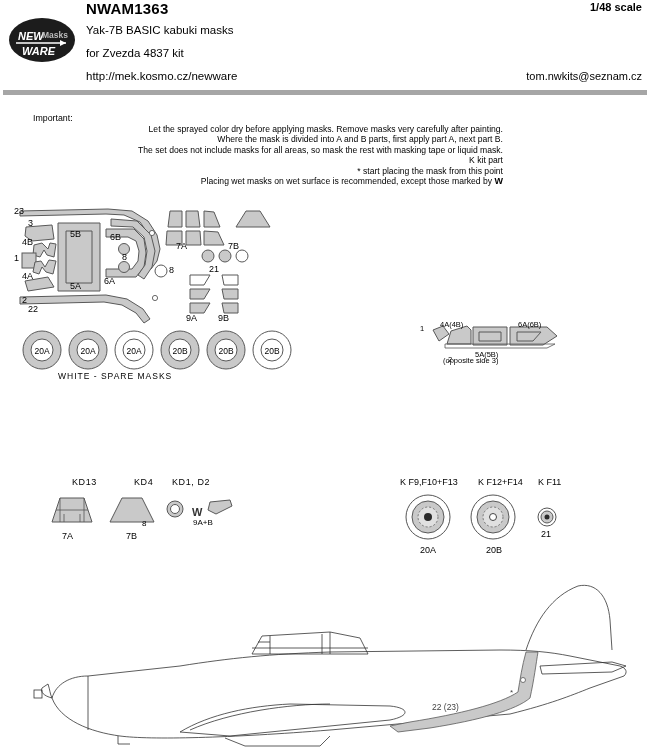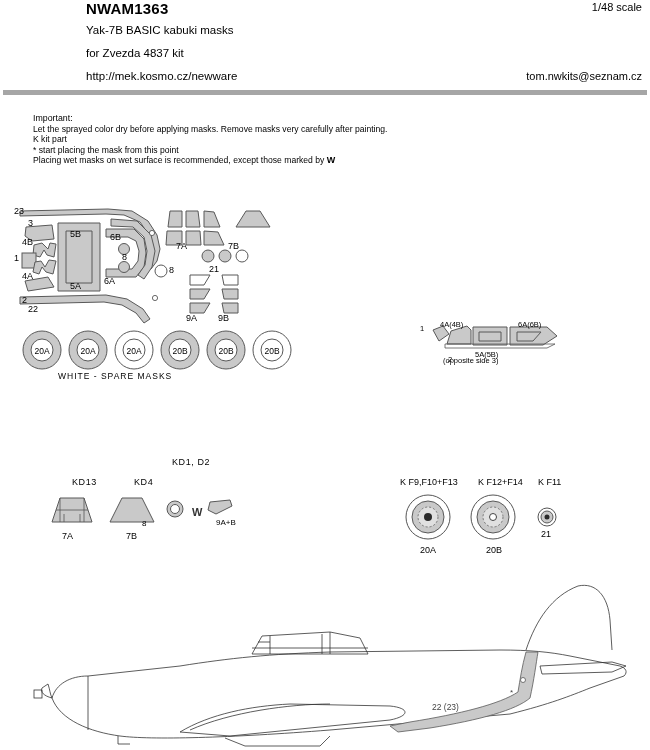--- a/index.html
+++ b/index.html
@@ -3,61 +3,73 @@
 <meta charset="utf-8">
 <style>
   html,body{margin:0;padding:0;background:#fff;}
   body{width:650px;height:750px;position:relative;overflow:hidden;
        font-family:"Liberation Sans", sans-serif;color:#000;}
   .sheet{position:absolute;left:0;top:0;width:650px;height:750px;}
 
   
   .logo{position:absolute;left:8px;top:16px;width:68px;height:48px;}
   .hdr-code{position:absolute;left:86px;top:0px;font-size:15px;font-weight:bold;letter-spacing:.2px;}
-  .hdr-scale{position:absolute;right:8px;top:1px;font-size:11px;font-weight:normal;}
+  .hdr-scale{position:absolute;right:8px;top:1px;font-size:11px;font-weight:bold;}
   .hdr-l1{position:absolute;left:86px;top:24px;font-size:11.5px;}
   .hdr-l2{position:absolute;left:86px;top:47px;font-size:11.5px;}
   .hdr-l3{position:absolute;left:86px;top:70px;font-size:11.5px;}
   .hdr-mail{position:absolute;right:8px;top:70px;font-size:11px;}
   .rule{position:absolute;left:3px;top:90px;width:644px;height:5px;background:#a6a6a6;}
 
   
   .imp{position:absolute;left:33px;top:113px;width:470px;}
-  .imp .t{font-size:8.6px;line-height:10.4px;white-space:nowrap;}
+  .imp .t{font-size:8.6px;line-height:10.4px;white-space:nowrap;text-align:right;}
   .imp .b{font-weight:normal;font-size:8.8px;line-height:11px;}
 
   
   .lbl{position:absolute;font-size:9px;line-height:9px;white-space:nowrap;}
   .lbl.sm{font-size:8px;}
   .lbl.xs{font-size:7.5px;}
   svg{display:block;overflow:visible;}
   .masksvg{position:absolute;}
   .mk{fill:#c9c9c9;stroke:#595959;stroke-width:1;}
   .mkw{fill:#ffffff;stroke:#595959;stroke-width:1;}
   .ln{fill:none;stroke:#555;stroke-width:.8;}
   .plane{fill:none;stroke:#333;stroke-width:.8;}
   .planefill{fill:#c9c9c9;stroke:#595959;stroke-width:.8;}
 </style>
 </head>
 <body>
 
 <div class="sheet">
 
+  <div class="logo">
+    <svg width="68" height="48" viewBox="0 0 68 48">
+      <ellipse cx="34" cy="24" rx="33" ry="22" fill="#1c1c1c"></ellipse>
+      <text x="10" y="24" font-family="Liberation Sans, sans-serif" font-size="11" font-weight="bold" font-style="italic" fill="#fff">NEW</text>
+      <text x="34" y="22" font-family="Liberation Sans, sans-serif" font-size="8.5" font-weight="bold" fill="#bdbdbd">Masks</text>
+      <line x1="8" y1="27" x2="58" y2="27" stroke="#fff" stroke-width="1.4"></line>
+      <polygon points="58,27 52,24 52,30" fill="#fff"></polygon>
+      <text x="14" y="39" font-family="Liberation Sans, sans-serif" font-size="11" font-weight="bold" font-style="italic" fill="#fff">WARE</text>
+    </svg>
+  </div>
 
   <div class="hdr-code">NWAM1363</div>
   <div class="hdr-scale">1/48 scale</div>
   <div class="hdr-l1">Yak-7B BASIC kabuki masks</div>
   <div class="hdr-l2">for Zvezda 4837 kit</div>
   <div class="hdr-l3">http://mek.kosmo.cz/newware</div>
   <div class="hdr-mail">tom.nwkits@seznam.cz</div>
   <div class="rule"></div>
 
   <div class="imp">
     <div class="b">Important:</div>
     <div class="t">Let the sprayed color dry before applying masks. Remove masks very carefully after painting.</div>
+    <div class="t">Where the mask is divided into A and B parts, first apply part A, next part B.</div>
+    <div class="t">The set does not include masks for all areas, so mask the rest with masking tape or liquid mask.</div>
     <div class="t">K kit part</div>
     <div class="t">* start placing the mask from this point</div>
     <div class="t">
       <span>Placing wet masks on wet surface is recommended, except those marked by</span>
       <span style="font-weight:bold;font-size:9px;">W</span>
     </div>
   </div>
 
   <svg class="masksvg" style="left:14px;top:205px;" width="260" height="120" viewBox="0 0 260 120">
 
@@ -183,42 +195,42 @@
   </svg>
   <div class="lbl xs" style="left:420px;top:324px;">1</div>
   <div class="lbl xs" style="left:440px;top:320px;">4A(4B)</div>
   <div class="lbl xs" style="left:475px;top:320px;margin-top:30px;">5A(5B)</div>
   <div class="lbl xs" style="left:518px;top:320px;">6A(6B)</div>
   <div class="lbl xs" style="left:448px;top:355px;">2</div>
   <div class="lbl xs" style="left:443px;top:356px;">(opposite side 3)</div>
 
   <div class="lbl" style="left:56px;top:478px;letter-spacing:.6px;padding-left:16px;">KD13</div>
   <div class="lbl" style="left:134px;top:478px;letter-spacing:.6px;">KD4</div>
-  <div class="lbl" style="left:172px;top:458px;letter-spacing:.6px;text-align:right;">KD1, D2</div>
+  <div class="lbl" style="left:172px;top:478px;letter-spacing:.6px;text-align:right;">KD1, D2</div>
 
   <svg class="masksvg" style="left:34px;top:492px;" width="200" height="46" viewBox="0 0 200 46">
 
     <path class="mk" d="M18,30 L26,6 L50,6 L58,30 Z"></path>
     <path class="ln" d="M26,6 L26,30 M50,6 L50,30 M22,18 L54,18"></path>
     <path class="ln" d="M30,30 L30,22 M46,30 L46,22"></path>
 
     <path class="mk" d="M76,30 L88,6 L108,6 L120,30 Z"></path>
 
     <circle class="mk" cx="141" cy="17" r="8"></circle>
     <circle class="mkw" cx="141" cy="17" r="4.5"></circle>
 
     <text x="158" y="24" font-family="Liberation Sans, sans-serif" font-size="11" font-weight="bold" fill="#333">W</text>
 
     <path class="mk" d="M176,10 L196,8 L198,14 L182,22 L174,18 Z"></path>
   </svg>
 
   <div class="lbl" style="left:62px;top:532px;">7A</div>
   <div class="lbl" style="left:126px;top:532px;">7B</div>
   <div class="lbl sm" style="left:142px;top:519px;">8</div>
-  <div class="lbl sm" style="left:193px;top:518px;padding-left:23px;">9A+B</div>
+  <div class="lbl sm" style="left:170px;top:518px;padding-left:23px;">9A+B</div>
 
   <div class="lbl" style="left:400px;top:478px;">K F9,F10+F13</div>
   <div class="lbl" style="left:478px;top:478px;">K F12+F14</div>
   <div class="lbl" style="left:538px;top:478px;">K F11</div>
 
   <svg class="masksvg" style="left:395px;top:492px;" width="180" height="50" viewBox="0 0 180 50">
     <g>
       <circle cx="33" cy="25" r="22" fill="#fff" stroke="#555" stroke-width="1"></circle>
       <circle cx="33" cy="25" r="16" fill="#c9c9c9" stroke="#595959" stroke-width="1"></circle>
       <circle cx="33" cy="25" r="10" fill="#e0e0e0" stroke="#777" stroke-width="1" stroke-dasharray="2 2"></circle>

